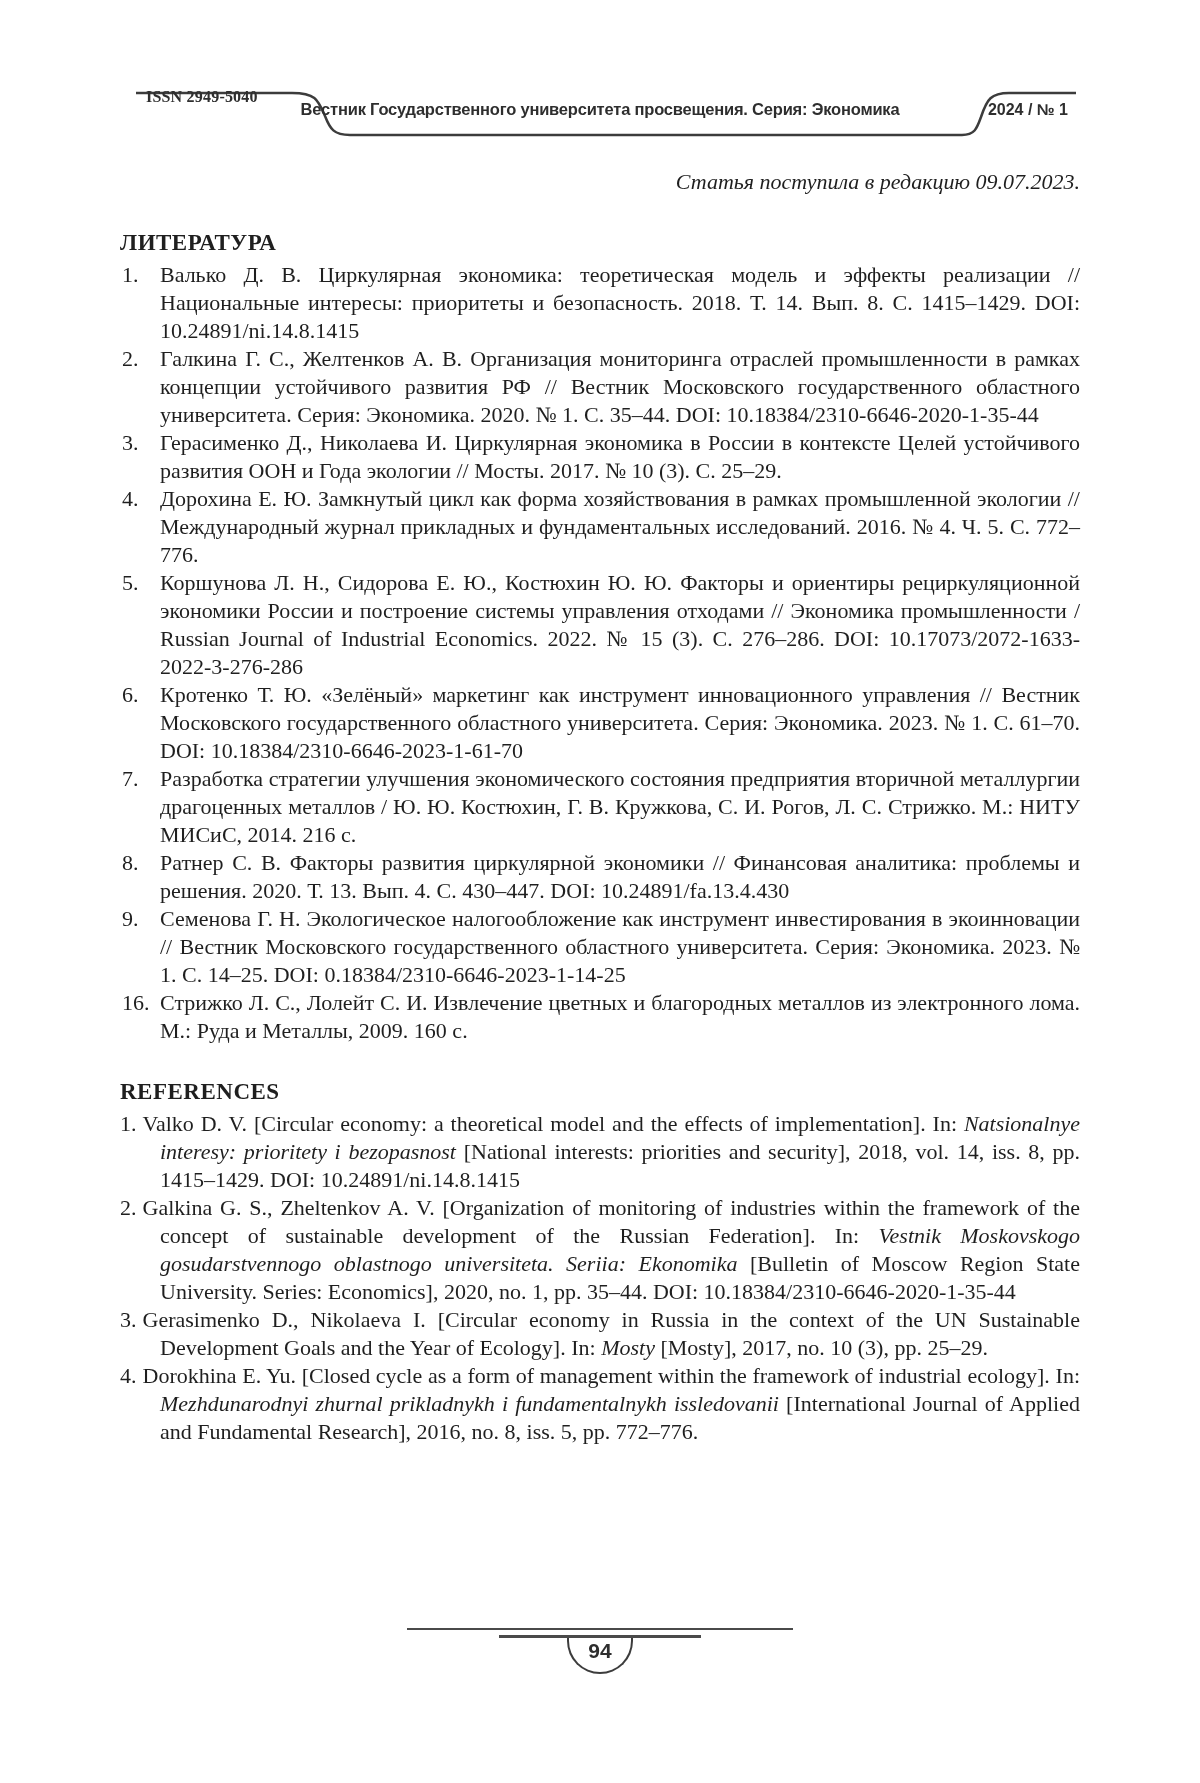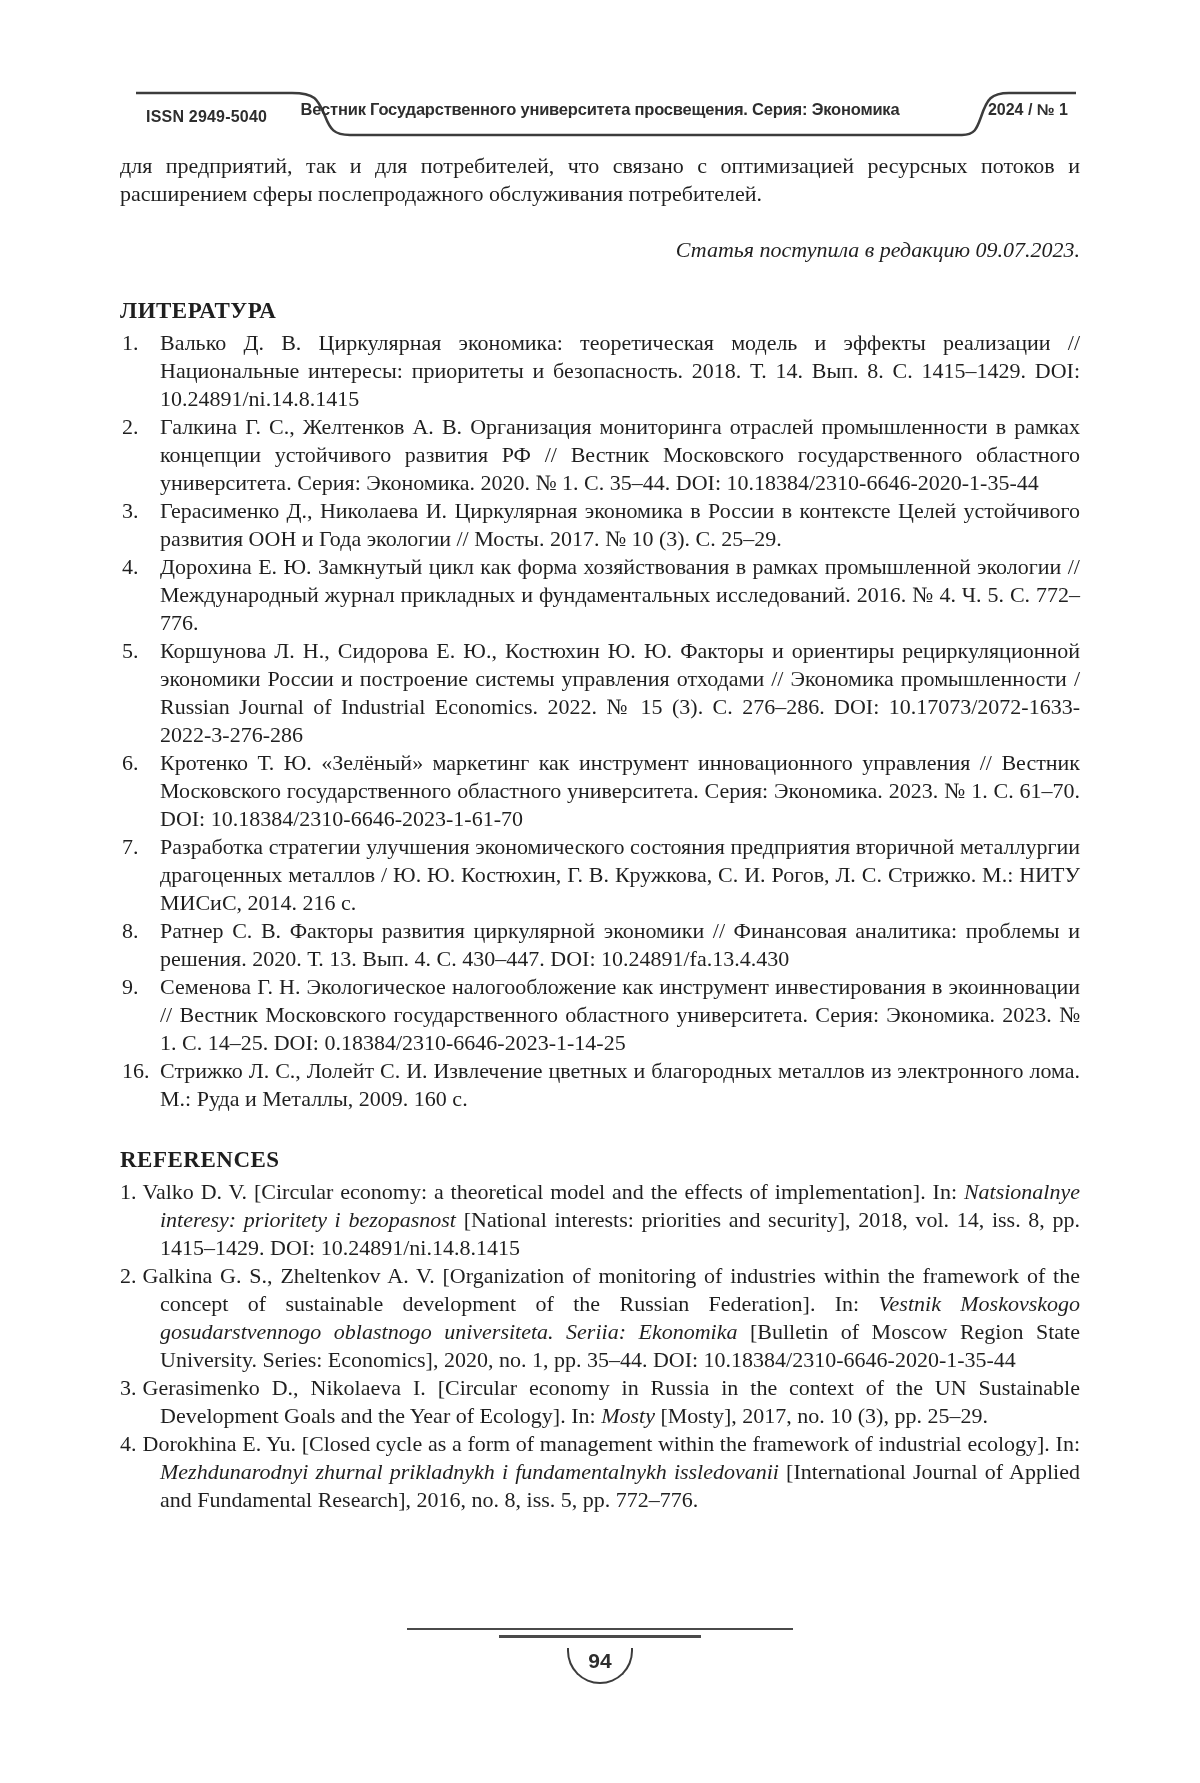--- a/index.html
+++ b/index.html
@@ -10,21 +10,21 @@
     font-family:"Liberation Serif", "DejaVu Serif", serif;
     color:#1f1f1f;
     overflow:hidden;
   }
   .content { width:960px; margin:0 auto; }
 
   
   .runhead { position:relative; height:52px; margin-top:88px;
              font-family:"Liberation Sans", sans-serif; font-weight:700; color:#2e2e2e; }
   .runhead svg { position:absolute; left:0; top:0; }
-  .runhead .issn  { position:absolute; left:26px;  top:20px; font-size:16px; letter-spacing:0.2px; }
+  .runhead .issn  { position:absolute; left:26px;  top:0; font-size:16px; letter-spacing:0.2px;font-family:Liberation Serif, serif; }
   .runhead .title { position:absolute; left:0; right:0; top:12px; text-align:center; font-size:16.5px; letter-spacing:-0.2px; }
   .runhead .issue { position:absolute; right:12px; top:13px; font-size:16px; }
 
   
   .para { margin-top:12px; font-size:22px; line-height:28px; text-align:justify; }
   .received { margin-top:28px; font-size:22px; line-height:28px; text-align:right; font-style:italic; }
 
   .sect-heading { margin-top:33px; font-size:23px; line-height:28px; font-weight:700;
                   text-align:left; letter-spacing:0.5px; }
 
@@ -38,21 +38,21 @@
   .en-item { padding-left:40px; text-indent:-40px; font-size:22px; line-height:28px; text-align:justify; }
   .en-item .num { margin-right:6px; }
   .en-item em { font-style:italic; }
 
   
   .footer { position:absolute; left:0; right:0; top:1628px; }
   .footer .inner { width:960px; margin:0 auto; display:flex; flex-direction:column; align-items:center; }
   .rule1 { width:386px; height:2px; background:#4a4a4a; }
   .rule2 { width:202px; height:3px; background:#4a4a4a; margin-top:5px; }
   .pagenum-bowl {
-    width:66px; height:36px; margin-top:10px;
+    width:66px; height:36px; margin-top:0px;
     border:2.5px solid #3c3c3c; border-top:none;
     border-radius:0 0 38px 38px;
     display:flex; justify-content:center; align-items:flex-start;
     font-family:"Liberation Sans", sans-serif; font-weight:700; font-size:21px; color:#2e2e2e;
     padding-top:1px; box-sizing:border-box;
   }
 </style>
 </head>
 <body>
 
@@ -62,21 +62,20 @@
     <div class="runhead">
       <svg width="960" height="52" viewBox="0 0 960 52">
         <path d="M 16 5 H 172 C 196 5 198 12 205 28 C 210 41 214 47 230 47
                  H 842 C 855 47 857 40 861 29 C 867 11 871 5 889 5 H 956" fill="none" stroke="#3c3c3c" stroke-width="2.5"></path>
       </svg>
       <span class="issn">ISSN 2949-5040</span>
       <span class="title">Вестник Государственного университета просвещения. Серия: Экономика</span>
       <span class="issue">2024 / № 1</span>
     </div>
 
-    <div class="para">для предприятий, так и для потребителей, что связано с оптимизацией ресурсных потоков и расширением сферы послепродажного обслуживания потребителей.</div>
 
     <div class="received">Статья поступила в редакцию 09.07.2023.</div>
 
     <div class="sect-heading">ЛИТЕРАТУРА</div>
     <div class="ru-list">
 
         <div class="ru-item">
           <span class="num">1.</span>
           <span>Валько Д. В. Циркулярная экономика: теоретическая модель и эффекты реализации // Национальные интересы: приоритеты и безопасность. 2018. Т. 14. Вып. 8. С. 1415–1429. DOI: 10.24891/ni.14.8.1415</span>
         </div>

